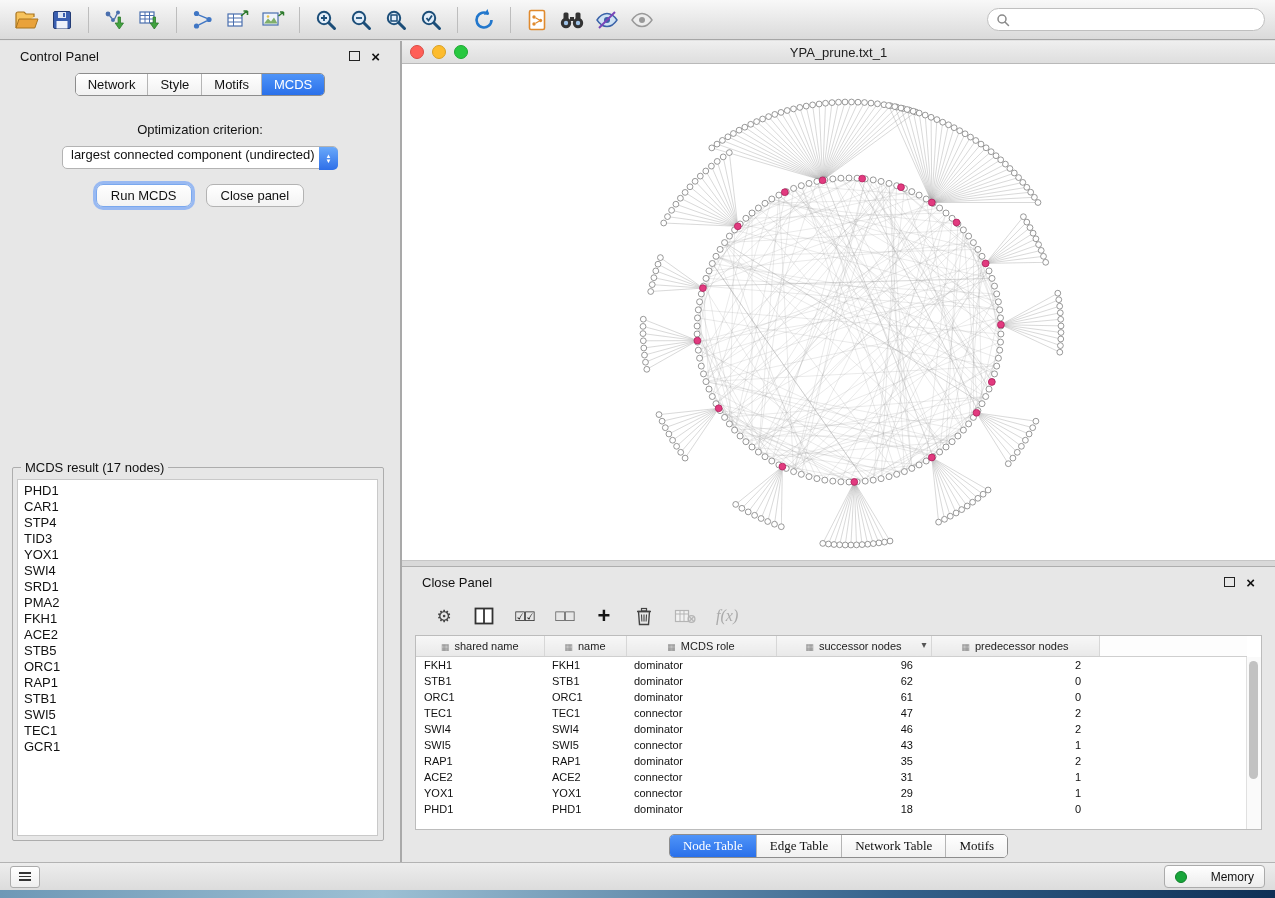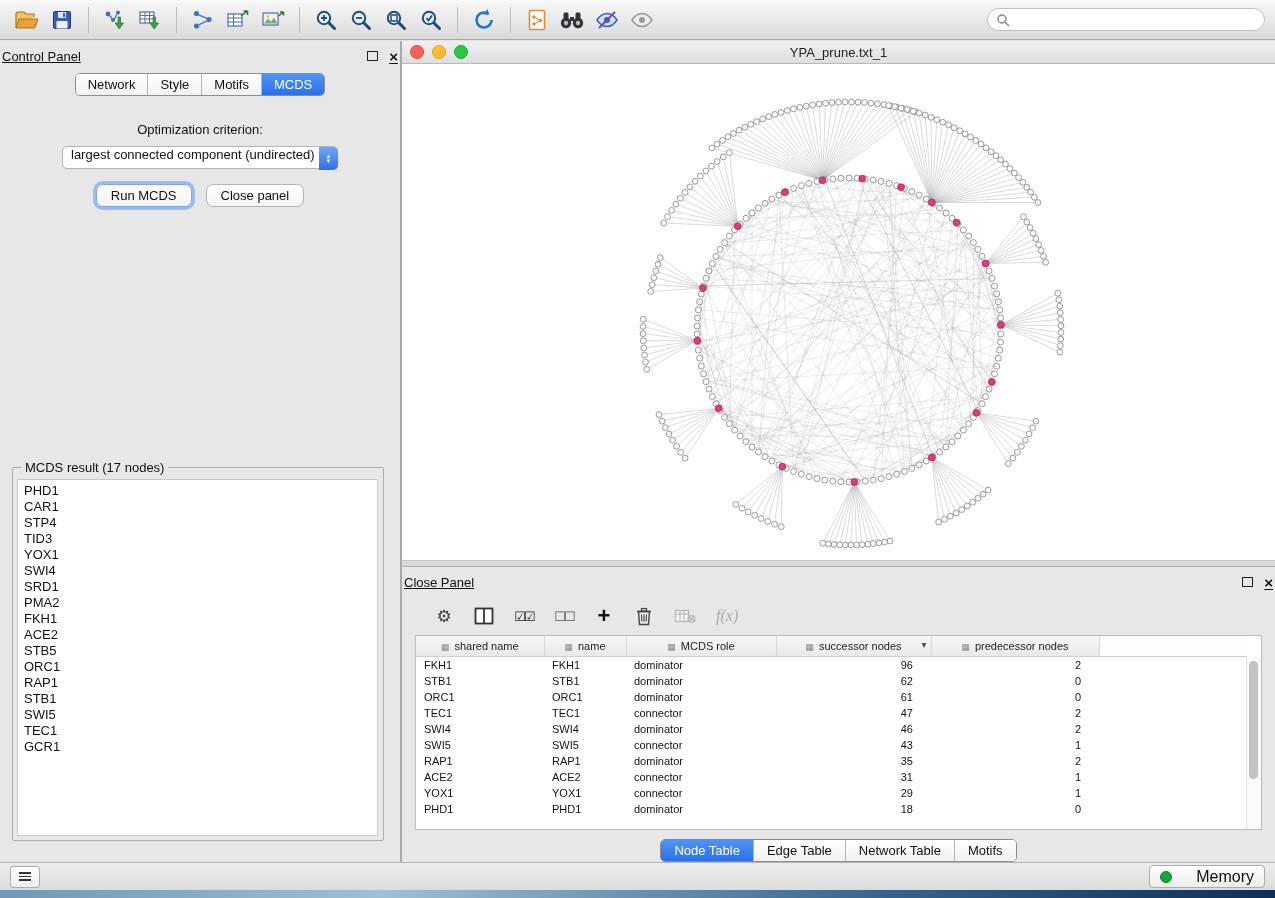--- a/index.html
+++ b/index.html
@@ -10,21 +10,21 @@
   .tb{height:32px;min-width:34px;display:flex;align-items:center;justify-content:center;background:none;border:none;padding:0 2px;cursor:default;}
   .sep{width:1px;height:26px;background:#bdbdbd;margin:0 8px;}
   .searchbox{margin-left:auto;width:278px;height:23px;border:1px solid #bfbfbf;border-radius:12px;background:#fff;display:flex;align-items:center;padding:0 8px;gap:5px;box-sizing:border-box;}
   .searchbox input{border:none;outline:none;flex:1;font-size:12px;background:transparent;font-family:"Liberation Sans",sans-serif;}
 
   
   .main{position:absolute;top:41px;left:0;width:1275px;height:821px;display:flex;}
 
   
   .control-panel{width:402px;background:#e7e7e7;border-right:2px solid #a9a9a9;position:relative;box-sizing:border-box;flex:none;}
-  .panel-header{height:30px;display:flex;align-items:center;padding:0 2px;font-size:13px;color:#111;text-decoration:underline;}
+  .panel-header{height:30px;display:flex;align-items:center;padding:0 20px;font-size:13px;color:#111;}
   .ph-buttons{margin-left:auto;display:flex;align-items:center;gap:11px;}
   .float-box{width:9px;height:8px;border:1.5px solid #222;display:inline-block;}
   .close-x{font-size:15px;font-weight:bold;color:#111;line-height:1;}
   .cp-tabs{display:flex;justify-content:center;margin-top:2px;}
   .seg{display:inline-flex;border:1px solid #8d8d8d;border-radius:5px;overflow:hidden;background:#fff;}
   .cp-tab{padding:3px 12px;font-size:13px;border-left:1px solid #b5b5b5;background:linear-gradient(#fff,#f1f1f1);color:#111;}
   .cp-tab:first-child{border-left:none;}
   .cp-tab.active{background:linear-gradient(#4f94f8,#2a70ea);color:#fff;}
   .opt-label{text-align:center;font-size:13px;margin-top:26px;color:#111;}
   .combo{margin:9px auto 0;width:276px;height:23px;border:1px solid #b3b3b3;border-radius:5px;background:#fff;display:flex;align-items:flex-start;box-sizing:border-box;}
@@ -62,30 +62,30 @@
   .tbl-wrap{flex:1;margin:0 13px;background:#fff;border:1px solid #bcbcbc;position:relative;overflow:hidden;}
   table{border-collapse:collapse;table-layout:fixed;width:calc(100% - 14px);padding-left:20px;}
   thead th{height:20px;background:linear-gradient(#f7f7f7,#e9e9e9);border-right:1px solid #d7d7d7;border-bottom:1px solid #cfcfcf;font-size:11px;font-weight:normal;color:#222;text-align:center;position:relative;padding:0 4px;box-sizing:border-box;white-space:nowrap;overflow:hidden;}
   thead th.filler{border-right:none;background:#fdfdfd;}
   .hdr-ico{color:#8a8a8a;font-size:9px;margin-right:5px;}
   .hdr-arrow{position:absolute;right:4px;top:3px;color:#555;font-size:10px;}
   tbody td{height:16px;font-size:11px;color:#111;padding:0 8px;white-space:nowrap;overflow:hidden;}
   tbody td.num{text-align:right;padding-right:18px;}
   .vscroll{position:absolute;top:21px;right:0;bottom:0;width:14px;background:#fafafa;border-left:1px solid #e0e0e0;}
   .vthumb{position:absolute;top:4px;left:2px;width:9px;height:118px;border-radius:5px;background:#c2c2c2;}
-  .tbl-tabs{height:32px;display:flex;justify-content:center;align-items:flex-end;flex:none;}
+  .tbl-tabs{height:32px;display:flex;justify-content:center;align-items:center;flex:none;font-family:Liberation Serif, serif;}
   .tbl-tab{padding:3px 13px;font-size:13px;background:linear-gradient(#fff,#f1f1f1);border-left:1px solid #b5b5b5;color:#111;}
   .tbl-tab:first-child{border-left:none;}
   .tbl-tab.active{background:linear-gradient(#4f94f8,#2a70ea);color:#fff;}
 
   
   .status-bar{position:absolute;top:862px;left:0;width:1275px;height:28px;background:linear-gradient(#ededed,#dcdcdc);border-top:1px solid #b3b3b3;display:flex;align-items:center;padding:0 10px;box-sizing:border-box;}
   .menu-btn{width:28px;height:20px;border:1px solid #ababab;border-radius:3px;background:linear-gradient(#fff,#eee);display:flex;flex-direction:column;justify-content:center;align-items:center;gap:2px;}
   .menu-btn i{display:block;width:12px;height:1.5px;background:#333;}
-  .mem-btn{margin-left:auto;height:21px;border:1px solid #ababab;border-radius:4px;background:linear-gradient(#fff,#ececec);display:flex;align-items:center;gap:24px;padding:0 10px;font-size:16px;color:#111;font-family:"Liberation Sans",sans-serif;}
+  .mem-btn{margin-left:auto;height:21px;border:1px solid #ababab;border-radius:4px;background:linear-gradient(#fff,#ececec);display:flex;align-items:center;gap:24px;padding:0 10px;font-size:12px;color:#111;font-family:"Liberation Sans",sans-serif;}
   .mem-dot{width:10px;height:10px;border-radius:50%;background:#18a53a;border:1px solid #0f7f2a;}
   .wallpaper{position:absolute;top:890px;left:0;width:1275px;height:8px;background:linear-gradient(90deg,#6e98b6,#9dc0d4 30%,#35628c 70%,#0e2f55);}
 </style>
 </head>
 <body>
 
 <div class="app">
 
   <div class="toolbar">
     <button class="tb">

